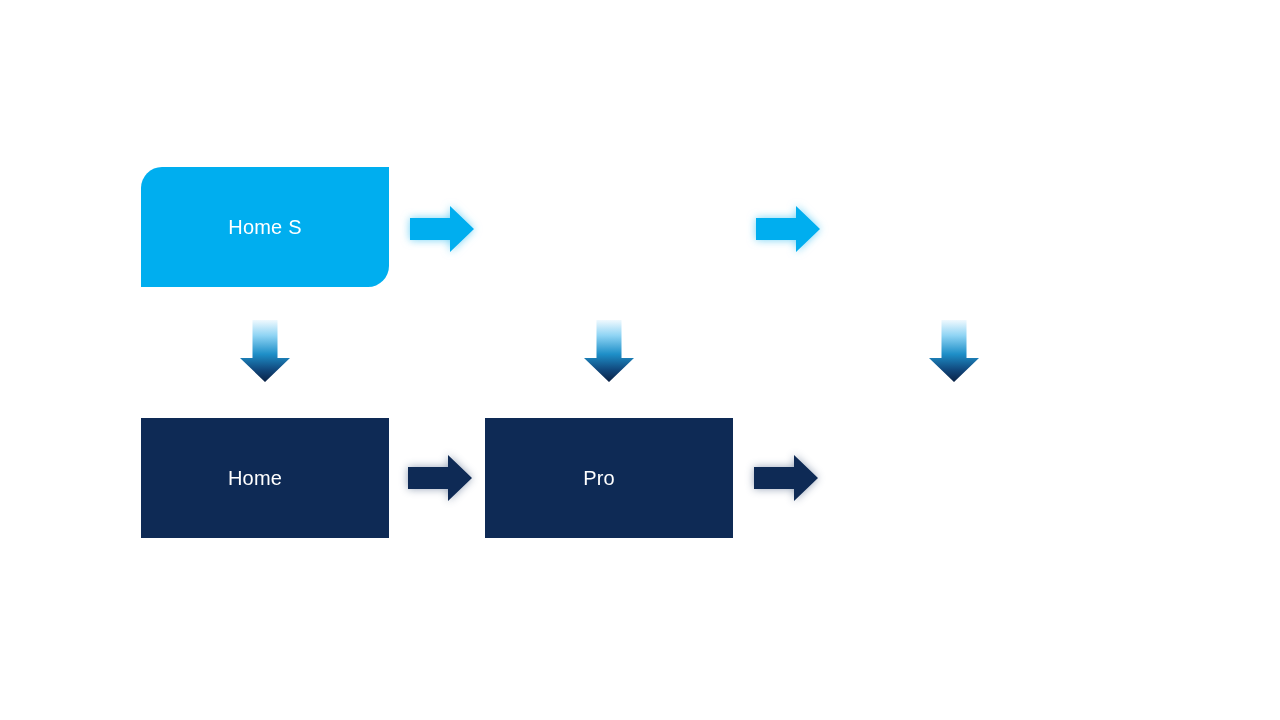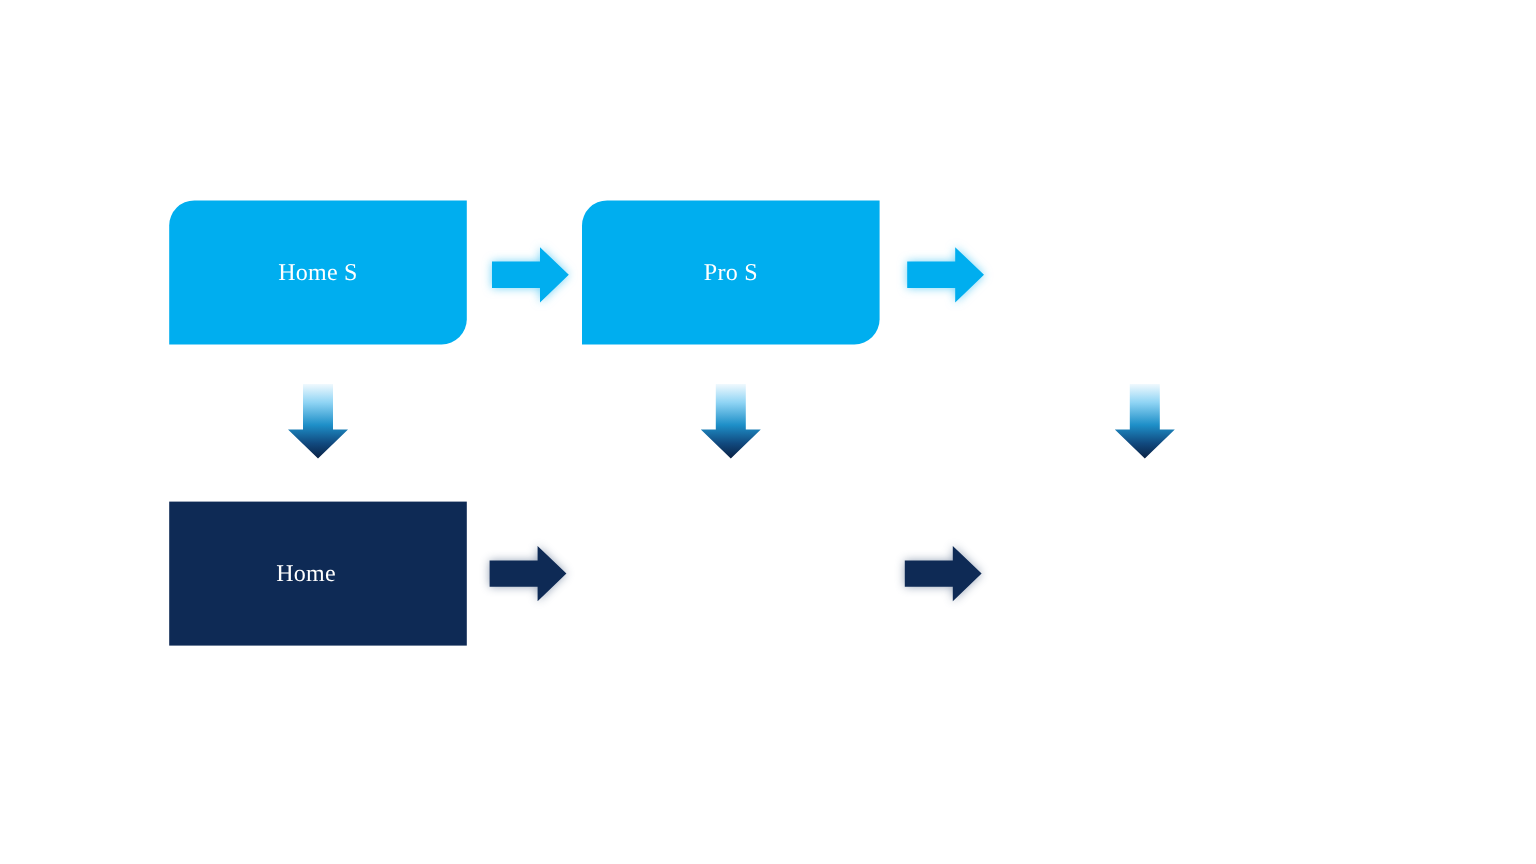--- a/index.html
+++ b/index.html
@@ -1,20 +1,20 @@
 <!DOCTYPE html>
 <html style="--bg: #FFFFFF; --top-fill: #00AEEF; --bottom-fill: #0E2A55; --label-color: #FFFFFF;"><head>
 <meta charset="utf-8">
 <style>
   html,body{margin:0;padding:0;background:#fff;}
   .stage{
     position:relative;
     width:1108px;height:720px;
     background:var(--bg,#fff);
-    font-family:Liberation Serif, serif;
+    font-family:Liberation Sans, sans-serif;
     overflow:hidden;
   }
   .box{
     position:absolute;
     width:248px;height:120px;
     display:flex;align-items:center;justify-content:center;
     color:var(--label-color,#fff);
     font-size:20px;
     letter-spacing:.2px;
   }
@@ -43,26 +43,26 @@
       <stop class="vstop" offset="100%" stop-color="#0A2144"></stop>
     </linearGradient>
   </defs>
 </svg>
 
 <div class="stage">
 
   <div class="box top" style="left:141px;top:167px">
     <span class="label">Home S</span>
   </div>
-  <div class="box top" style="left:485px;top:167px">
-    <span class="label">Pro S</span>
-  </div>
 
   <div class="box bottom" style="left:141px;top:418px">
     <span class="label">Home</span>
+  </div>
+  <div class="box bottom" style="left:485px;top:418px">
+    <span class="label">Pro</span>
   </div>
 
   <svg class="arrow glow-light" style="left:410px;top:206px" width="64" height="46" viewBox="0 0 64 46">
     <path class="fill-light" d="M0,12 H40 V0 L64,23 L40,46 V34 H0 Z" fill="#00AEEF"></path>
   </svg>
   <svg class="arrow glow-light" style="left:756px;top:206px" width="64" height="46" viewBox="0 0 64 46">
     <path class="fill-light" d="M0,12 H40 V0 L64,23 L40,46 V34 H0 Z" fill="#00AEEF"></path>
   </svg>
 
   <svg class="arrow glow-dark" style="left:408px;top:455px" width="64" height="46" viewBox="0 0 64 46">

